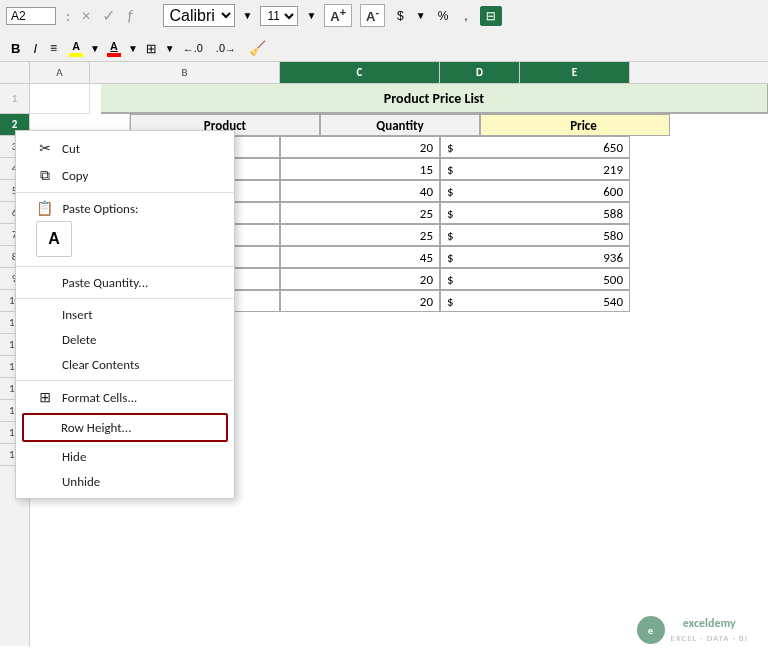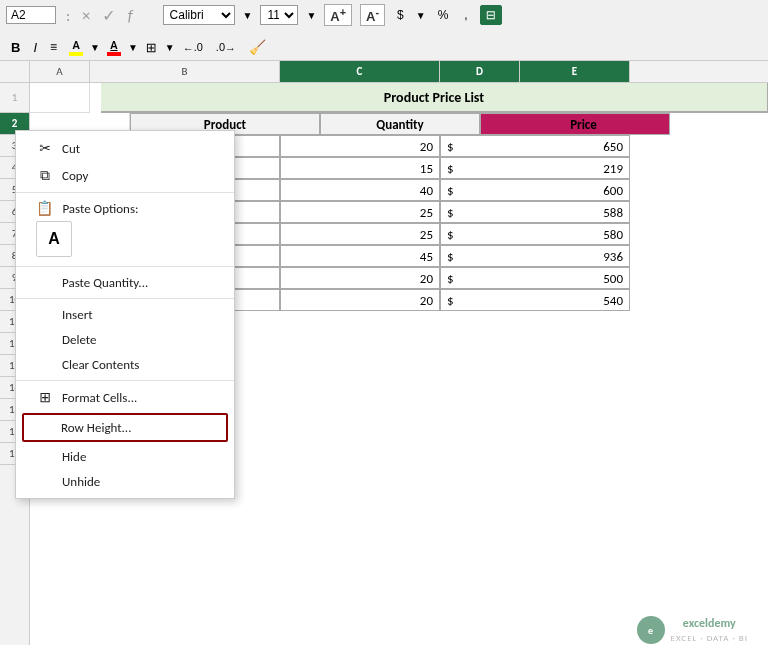--- a/index.html
+++ b/index.html
@@ -33,21 +33,21 @@
       background: white;
     }
     .formula-bar-sep {
       color: #999;
       font-size: 16px;
       margin: 0 2px;
     }
     .font-select {
       border: 1px solid #999;
       padding: 1px 2px;
-      font-size: 12px;
+      font-size: 16px;
       background: white;
       width: 72px;
     }
     .font-size-select {
       border: 1px solid #999;
       padding: 1px 2px;
       font-size: 12px;
       background: white;
       width: 38px;
     }
@@ -348,21 +348,21 @@
     </div>
 
     <div style="display:flex;height:22px;margin-left:40px;">
       <div style="width:60px;border-right:1px solid #ddd;border-bottom:1px solid #ddd;"></div>
       <div style="width:190px;border:1px solid #aaa;background:#f2f2f2;display:flex;align-items:center;justify-content:center;font-weight:bold;font-size:13px;">
         <span>Product</span>
       </div>
       <div style="width:160px;border:1px solid #aaa;background:#f2f2f2;display:flex;align-items:center;justify-content:center;font-weight:bold;font-size:13px;">
         <span>Quantity</span>
       </div>
-      <div style="width:190px;border:1px solid #aaa;background:#be185d;display:flex;align-items:center;justify-content:center;font-weight:bold;font-size:13px;padding-left:17px;">Price</div>
+      <div style="width:190px;border:1px solid #aaa;background:#fef9c3;display:flex;align-items:center;justify-content:center;font-weight:bold;font-size:13px;padding-left:17px;">Price</div>
     </div>
 
     <div id="data-rows-container">
         <div style="display: flex; height: 22px;">
       <div style="width:60px;border-right:1px solid #ddd;border-bottom:1px solid #ddd;"></div>
       <div style="width:190px;border:1px solid #aaa;padding:0 6px;display:flex;align-items:center;font-size:13px;">Hercules</div>
       <div style="width:160px;border:1px solid #aaa;padding:0 6px;display:flex;align-items:center;justify-content:flex-end;font-size:13px;">20</div>
       <div style="width:190px;border:1px solid #aaa;padding:0 6px;display:flex;align-items:center;font-size:13px;gap:8px;">
         <span>$</span>
         <span style="flex:1;text-align:right;">650</span>

